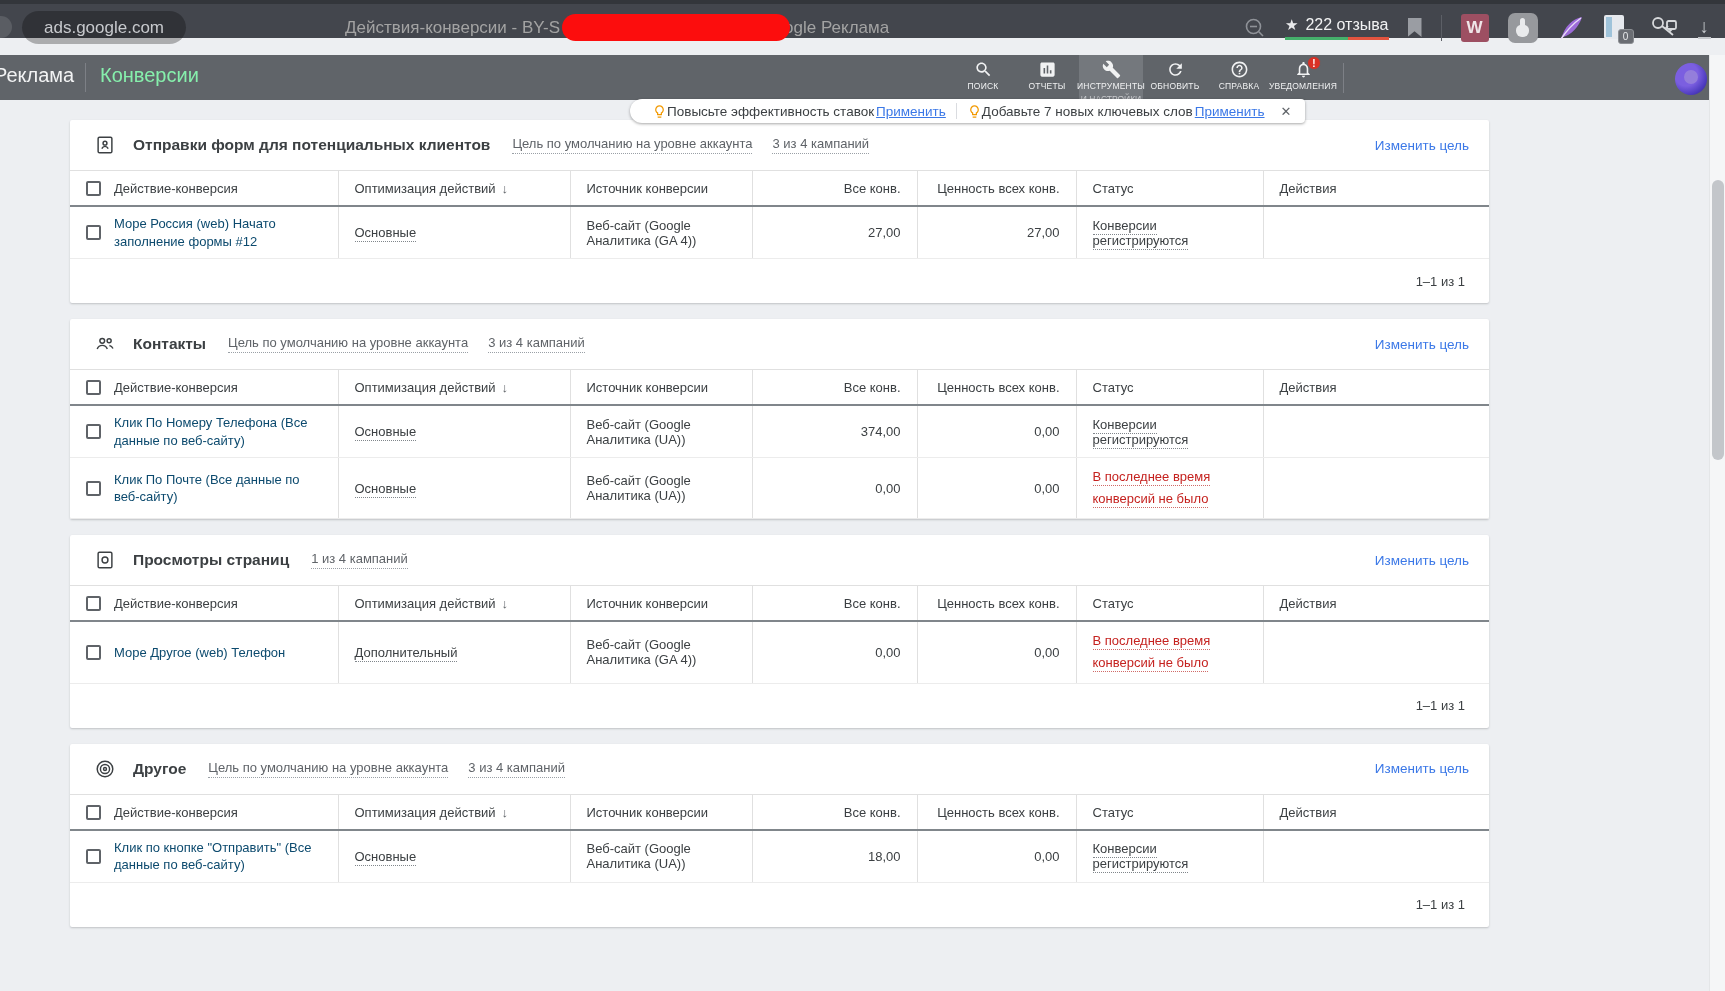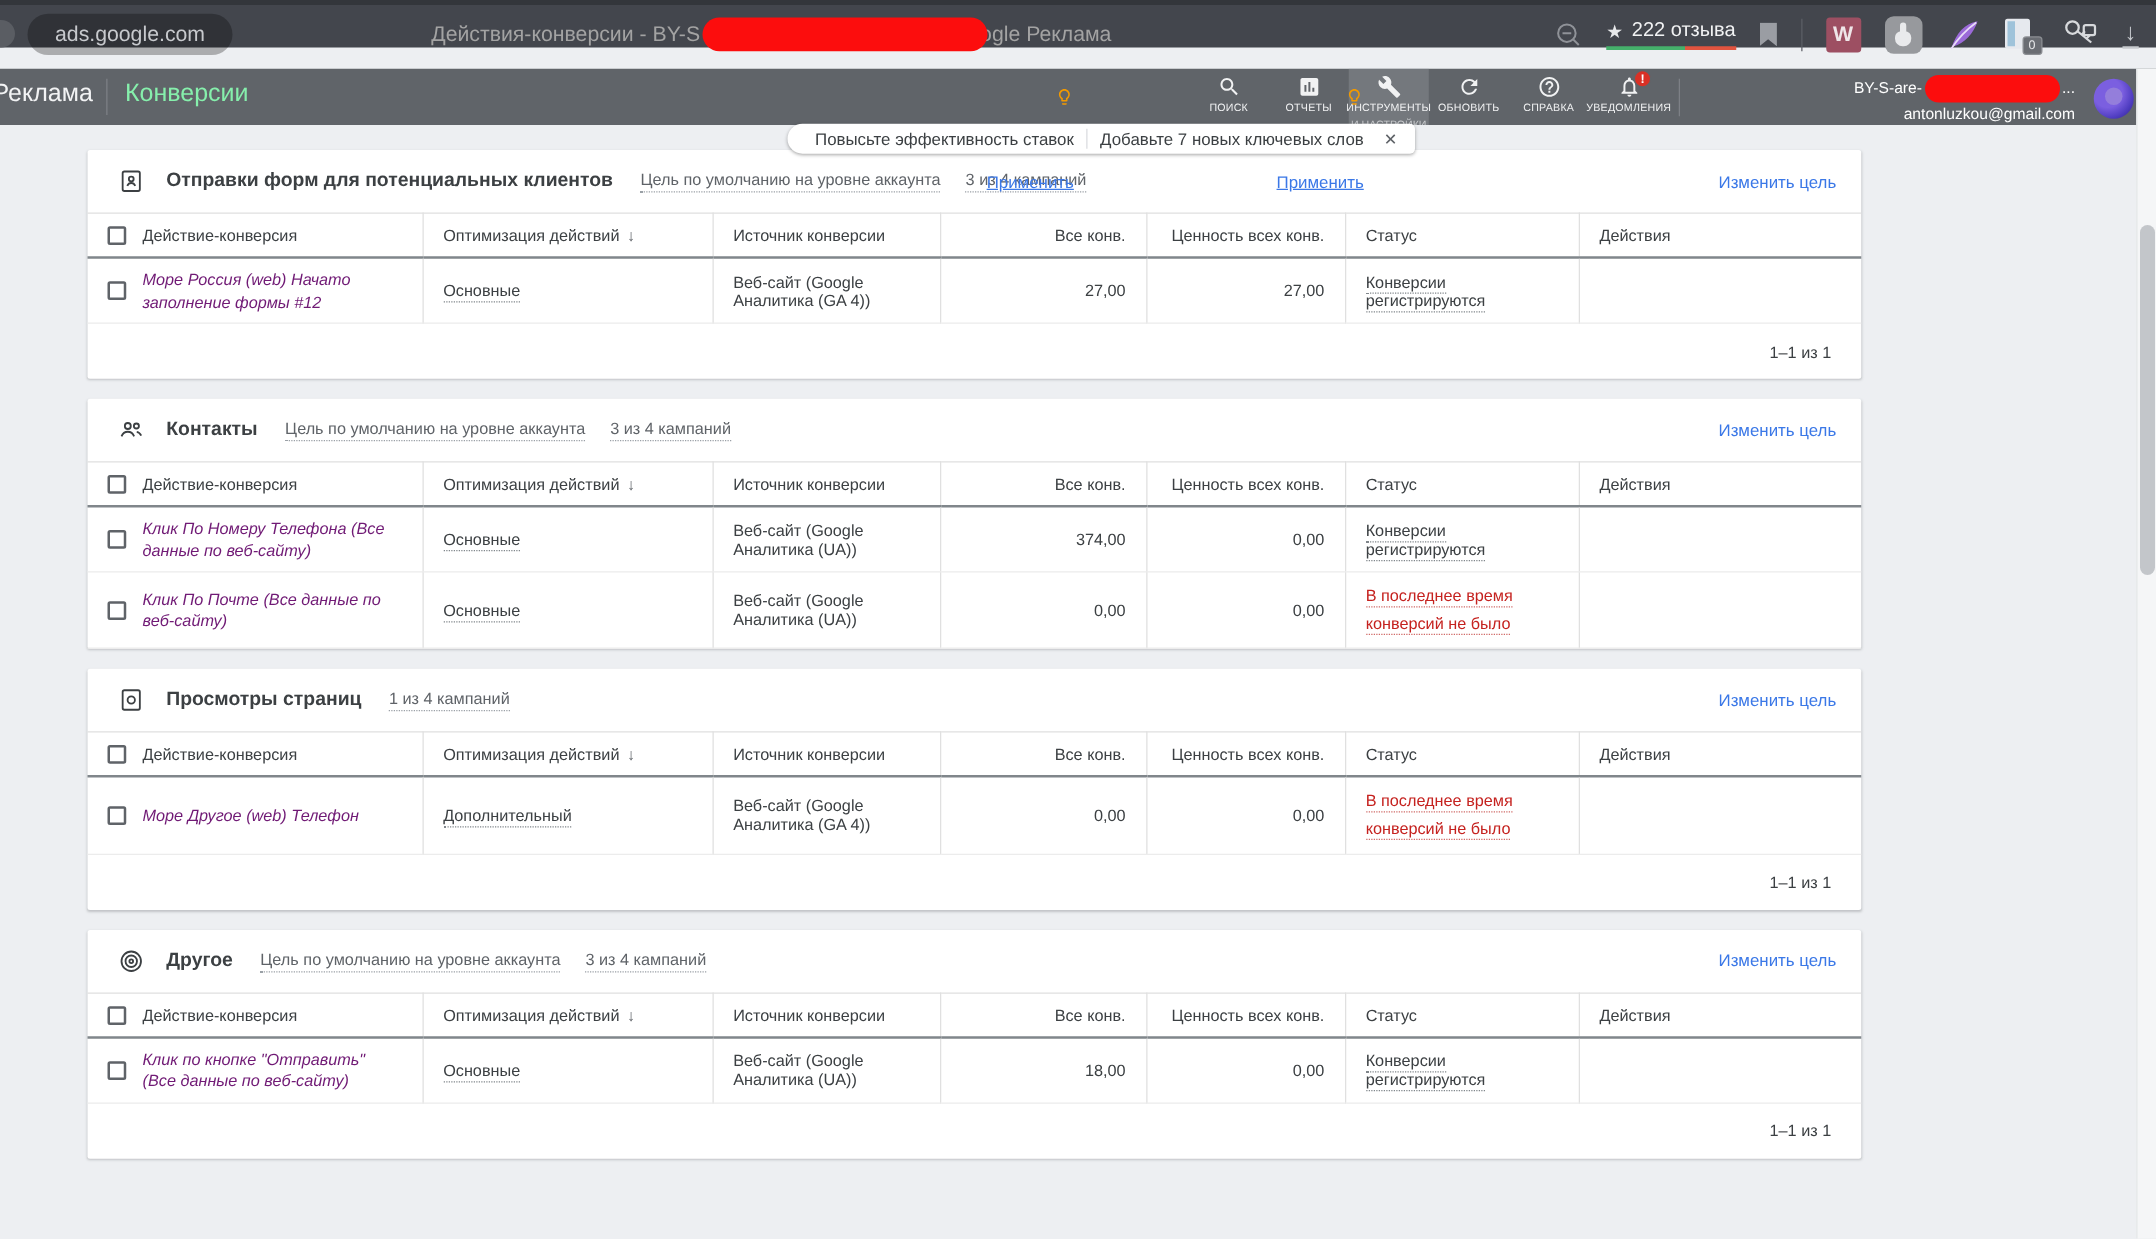--- a/index.html
+++ b/index.html
@@ -48,21 +48,21 @@
   .nav-sub { position:absolute; bottom:-4px; font-size:8.5px; color:#c9cbce; white-space:nowrap; }
   .nav-badge { position:absolute; top:1px; right:14px; width:14px; height:14px; background:#d93025; color:#fff; border-radius:50%; font-size:10px; font-weight:bold; display:flex; align-items:center; justify-content:center; border:1px solid #606469; }
   .acct-sep { position:absolute; left:1343px; top:8px; width:1px; height:30px; background:#7d8086; }
   .account { position:absolute; right:65px; top:5px; text-align:right; font-size:12.5px; color:#fff; line-height:1.45; }
   .account .redact.acct-blob { width:108px; height:22px; border-radius:11px; vertical-align:middle; margin:0 2px; }
   .avatar { position:absolute; right:18px; top:8px; width:32px; height:32px; border-radius:50%; background:radial-gradient(circle at 35% 35%, #7b5fe0 0 40%, #4d3bbf 70%, #2e2470); overflow:hidden; }
   .avatar::after { content:""; position:absolute; left:9px; top:7px; width:14px; height:14px; border-radius:50%; background:#a08bd8; opacity:.7; }
 
   
   .toast { position:absolute; left:630px; top:99px; height:24px; background:#fff; border-radius:12px 4px 4px 12px; box-shadow:0 1px 3px rgba(0,0,0,.35); display:flex; align-items:center; padding:0 8px 0 12px; z-index:10; font-size:13.5px; color:#3c4043; }
-  .toast-item { display:flex; align-items:flex-end; gap:19px; padding:0 10px;flex-direction:column; }
+  .toast-item { display:flex; align-items:flex-start; gap:0; padding:0 10px; }
   .toast-item svg { width:15px; height:15px; fill:#f29900; }
   .toast-apply { color:#3b78e7; text-decoration:underline; cursor:pointer; margin-left:2px; }
   .toast-sep { width:1px; height:16px; background:#dadce0; }
   .toast-close { color:#5f6368; font-size:13px; padding:0 6px; cursor:pointer; }
 
   
   .main { position:absolute; left:0; top:100px; width:1725px; height:891px; background:#edeff2; overflow:hidden; }
   .cards { position:absolute; left:58px; top:20px; width:1431px; display:flex; flex-direction:column; gap:16px;padding-left:12px; }
   .card { background:#fff; border-radius:2px; box-shadow:0 1px 2px rgba(60,64,67,.25); }
 
@@ -76,21 +76,21 @@
 
   table.conv { width:100%; border-collapse:collapse; table-layout:fixed; font-size:13px; color:#3c4043; }
   .conv col.c1{width:268px;} .conv col.c2{width:232px;} .conv col.c3{width:182px;}
   .conv col.c4{width:165px;} .conv col.c5{width:159px;} .conv col.c6{width:187px;}
   .conv th { font-weight:normal; text-align:left; padding:10px 16px 9px; border-top:1px solid #e0e0e0; border-bottom:2px solid #80868b; border-right:1px solid #e0e0e0; color:#3c4043; white-space:nowrap; overflow:hidden; }
   .conv th:last-child, .conv td:last-child { border-right:none; }
   .conv th.num, .conv td.num { text-align:right; }
   .conv td { padding:8px 16px; border-right:1px solid #e0e0e0; border-bottom:1px solid #ececec; vertical-align:middle; height:44px; }
   .name-cell { display:flex; align-items:center; gap:13px; }
   .cbx { width:15px; height:15px; border:2px solid #5f6368; border-radius:2px; flex:none; cursor:pointer; }
-  .row-link { color:#701a75; cursor:pointer; line-height:1.35;font-style:italic; }
+  .row-link { color:#0c4a6e; cursor:pointer; line-height:1.35; }
   .dotted { border-bottom:1px dotted #80868b; padding-bottom:1px; cursor:pointer; }
   .status-ok { color:#3c4043; border-bottom:1px dotted #80868b; padding-bottom:1px; cursor:pointer; }
   .status-warn { color:#c5221f; cursor:pointer; line-height:1.7; }
   .status-warn .w { border-bottom:1px dotted #d06a67; padding-bottom:1px; }
   .sort-arrow { color:#5f6368; margin-left:6px; font-size:13px; }
   .card-foot { height:44px; display:flex; align-items:center; justify-content:flex-end; padding-right:24px; font-size:13px; color:#3c4043; }
 
   
   .scrollbar { position:absolute; right:0; top:55px; width:16px; height:936px; background:#f5f6f7; border-left:1px solid #e4e6e8; }
   .scroll-thumb { position:absolute; left:2px; top:125px; width:12px; height:280px; background:#c3c6ca; border-radius:6px; }
@@ -191,24 +191,20 @@
     <div class="nav-item">
       <svg viewBox="0 0 24 24">
           <path d="M12 22c1.1 0 2-.9 2-2h-4c0 1.1.89 2 2 2zm6-6v-5c0-3.07-1.64-5.64-4.5-6.32V4c0-.83-.67-1.5-1.5-1.5s-1.5.67-1.5 1.5v.68C7.63 5.36 6 7.92 6 11v5l-2 2v1h16v-1l-2-2zm-2 1H8v-6c0-2.48 1.51-4.5 4-4.5s4 2.02 4 4.5v6z"></path>
         </svg>
       <span class="nav-label">УВЕДОМЛЕНИЯ</span>
       <span class="nav-badge">!</span>
     </div>
   </div>
 
   <div class="acct-sep"></div>
-  <div class="account">
-    <div><span>BY-S-are-</span><span class="redact acct-blob"></span><span>...</span></div>
-    <div>antonluzkou@gmail.com</div>
-  </div>
   <div class="avatar"></div>
 </div>
 
 <div class="toast">
   <div class="toast-item">
     <svg viewBox="0 0 24 24">
         <path d="M9 21c0 .55.45 1 1 1h4c.55 0 1-.45 1-1v-1H9v1zm3-19C8.14 2 5 5.14 5 9c0 2.38 1.19 4.47 3 5.74V17c0 .55.45 1 1 1h6c.55 0 1-.45 1-1v-2.26c1.81-1.27 3-3.36 3-5.74 0-3.86-3.14-7-7-7zm2.85 11.1l-.85.6V16h-4v-2.3l-.85-.6C7.8 12.16 7 10.63 7 9c0-2.76 2.24-5 5-5s5 2.24 5 5c0 1.63-.8 3.16-2.15 4.1z"></path>
       </svg>
     <span>Повысьте эффективность ставок</span>
     <span class="toast-apply">Применить</span>

